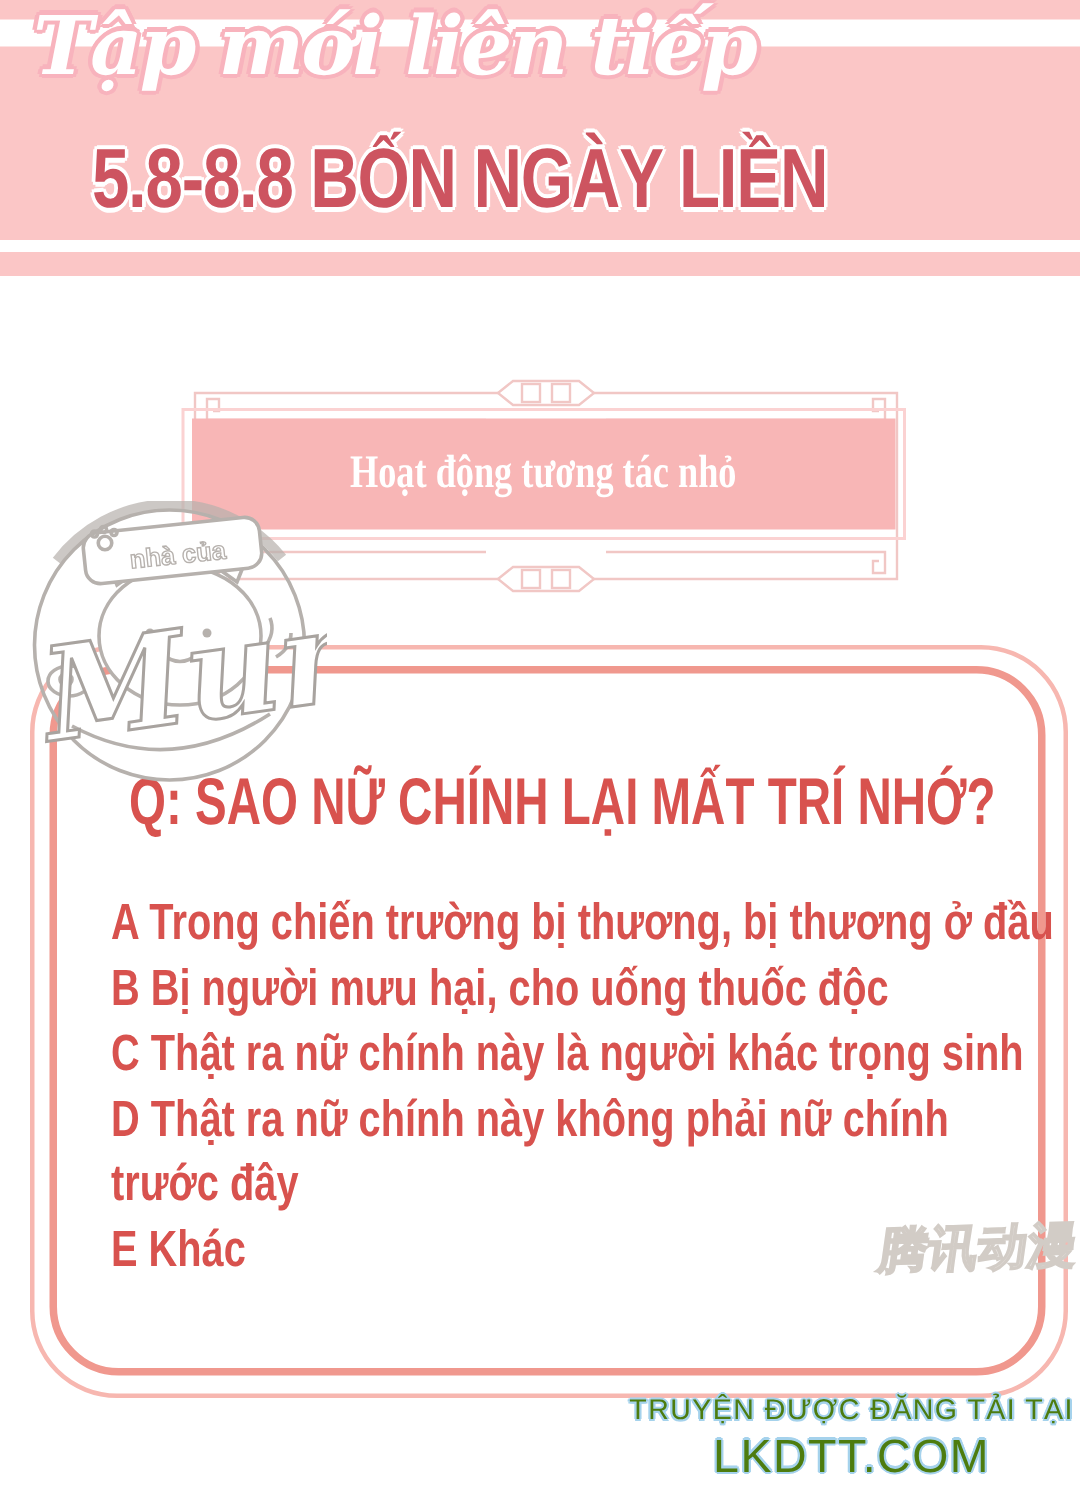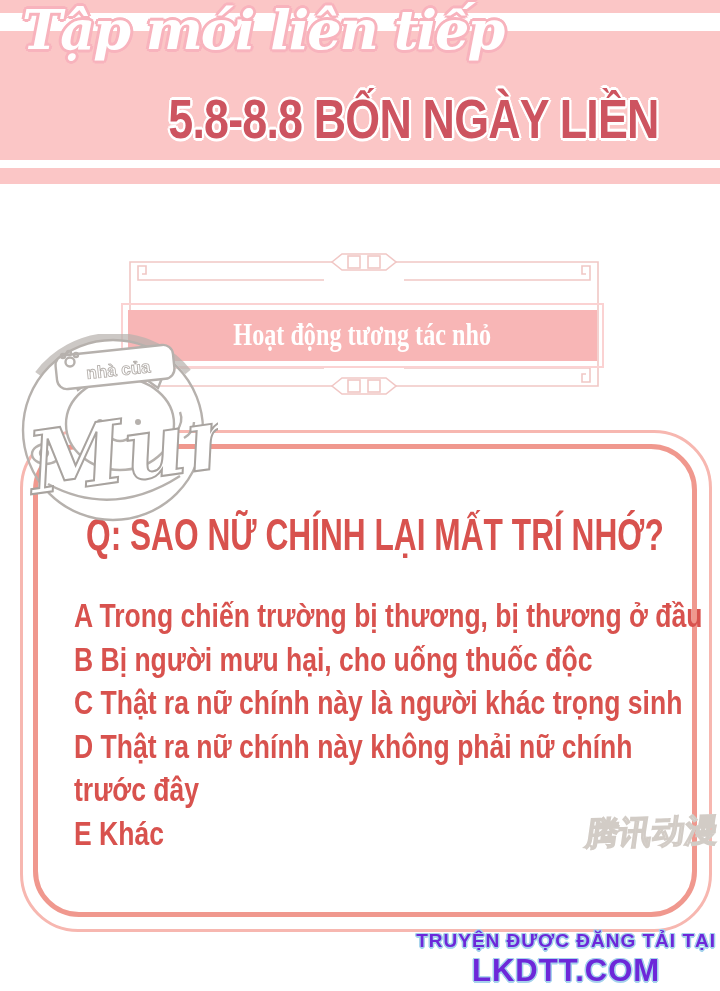--- a/index.html
+++ b/index.html
@@ -14,33 +14,33 @@
   #bar-bottom { top:168px; height:16px; }
   #header-script {
     position:absolute; left:22px; top:-2px; z-index:3;
     font-family:"DejaVu Serif", serif; font-style:italic; font-weight:bold;
     font-size:54px; letter-spacing:-2px; color:#ffffff; white-space:nowrap;
     text-shadow:
       -3px 0 0 #f8b3bd, 3px 0 0 #f8b3bd, 0 -3px 0 #f8b3bd, 0 3px 0 #f8b3bd,
       -2px -2px 0 #f8b3bd, 2px -2px 0 #f8b3bd, -2px 2px 0 #f8b3bd, 2px 2px 0 #f8b3bd;
   }
   #header-title-wrap {
-    position:absolute; left:0; right:0; top:86px; text-align:right; z-index:2;padding-left:43px;
+    position:absolute; left:0; right:0; top:86px; text-align:left; z-index:2;
   }
   #header-title {
     display:inline-block; transform:scaleX(0.8); transform-origin:center;
     font-size:56px; font-weight:bold; letter-spacing:-1px; color:#cd5460; white-space:nowrap;
     text-shadow:
       -3px 0 0 #fff, 3px 0 0 #fff, 0 -3px 0 #fff, 0 3px 0 #fff,
       -2px -2px 0 #fff, 2px -2px 0 #fff, -2px 2px 0 #fff, 2px 2px 0 #fff;
   }
   
   #ornamental-frame { position:absolute; left:118px; top:250px; z-index:1; }
   #banner-box {
-    position:absolute; left:128px; top:310px; width:469px; height:51px;
+    position:absolute; left:128px; top:279px; width:469px; height:74px;
     background:#f8b6b6; z-index:2;
   }
   #banner-box::before {
     content:""; position:absolute; left:-7px; top:-7px; right:-7px; bottom:-7px;
     border:2px solid #fbd2d2;
   }
   #banner-label {
     position:absolute; left:0; right:0; top:50%; transform:translateY(-54%);
     text-align:center; color:#ffffff; font-family:"Liberation Serif", serif;
     font-weight:bold; font-size:31px; white-space:nowrap;
@@ -71,21 +71,21 @@
   #mun-logo { position:absolute; left:8px; top:334px; z-index:5; }
   #tencent-watermark {
     position:absolute; right:2px; top:810px; z-index:6;
     font-size:33px; font-weight:bold; white-space:nowrap;
     color:#eeeae7; -webkit-text-stroke:1.2px #d2ccc6;
     transform:skewX(-10deg) rotate(-2deg);
   }
   
   #footer { position:absolute; right:4px; bottom:2px; z-index:6; text-align:center; }
   #footer-line1, #footer-line2 {
-    font-weight:bold; color:#6d28d9; letter-spacing:1px; white-space:nowrap;
+    font-weight:normal; color:#4d7c0f; letter-spacing:1px; white-space:nowrap;
     text-shadow:
       -1.5px 0 0 #a5d2ec, 1.5px 0 0 #a5d2ec, 0 -1.5px 0 #a5d2ec, 0 1.5px 0 #a5d2ec,
       -1px -1px 0 #a5d2ec, 1px -1px 0 #a5d2ec, -1px 1px 0 #a5d2ec, 1px 1px 0 #a5d2ec;
   }
   #footer-line1 { font-size:19px; }
   #footer-line2 { font-size:31px; margin-top:1px; }
 </style>
 </head>
 <body>
 

